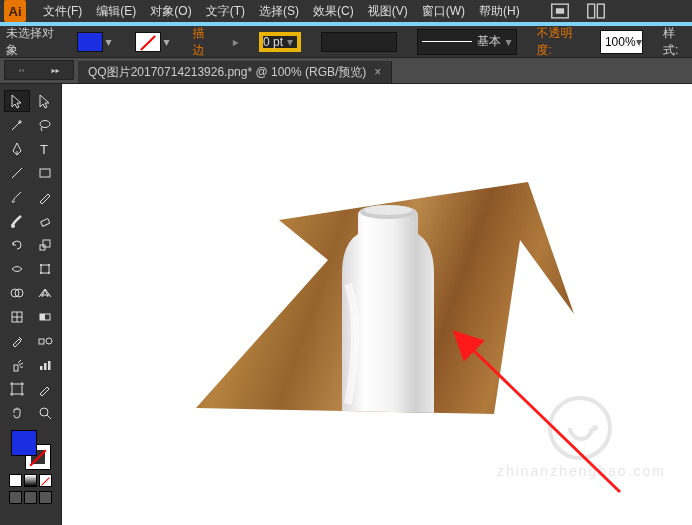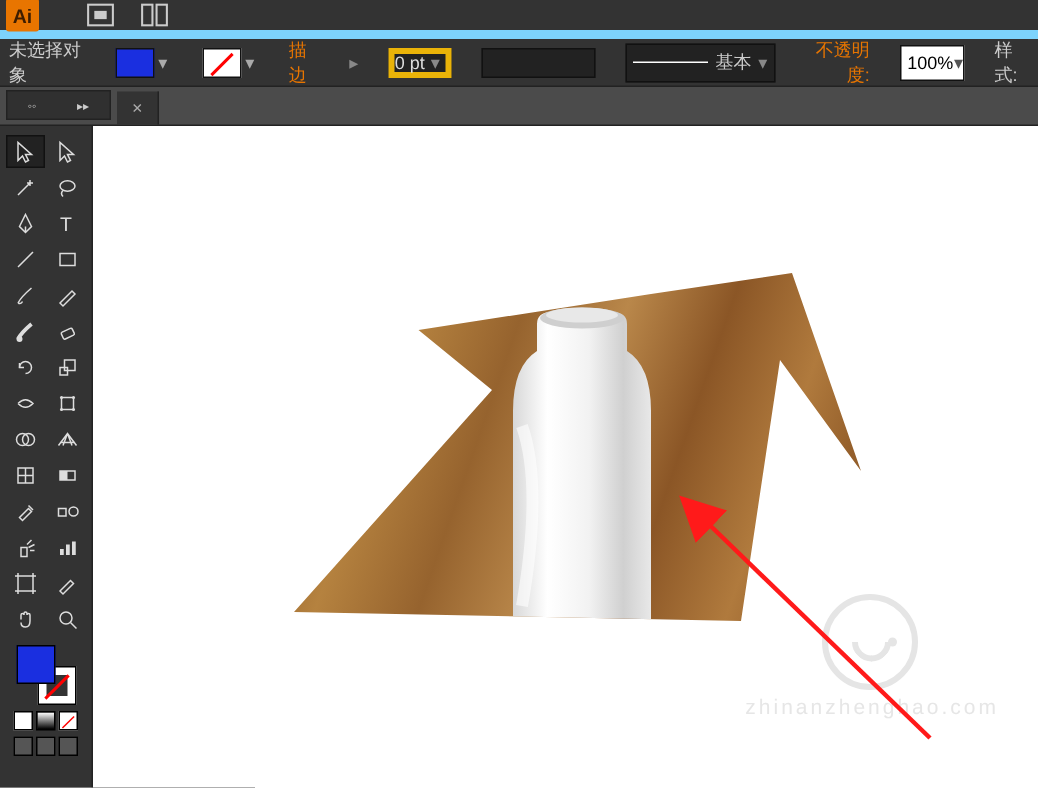--- a/index.html
+++ b/index.html
@@ -1,39 +1,39 @@
 <!DOCTYPE html>
 <html><head>
 <meta charset="utf-8">
 <style>
   * { margin: 0; padding: 0; box-sizing: border-box; font-family: "Microsoft YaHei", sans-serif; }
   body { width: 692px; height: 525px; background: #2a2a2a; overflow: hidden; font-size: 12px; color: #ccc; }
   
   
-  .menubar { height: 26px; background: #333; display: flex; align-items: center; padding-left: 4px; gap: 2px; border-bottom: 6px solid #7dd3fc; }
+  .menubar { height: 26px; background: #333; display: flex; align-items: center; padding-left: 4px; gap: 2px; border-bottom: 4px solid #7dd3fc; }
   .app-icon { width: 22px; height: 22px; background: #e87500; color: #3d1d00; display: flex; align-items: center; justify-content: center; font-weight: bold; font-size: 13px; border-radius: 2px; margin-right: 8px; }
   .menu-group { display: flex; gap: 0; }
   .menu-item { padding: 4px 7px; color: #ddd; cursor: default; }
   .menu-extra { margin-left: 20px; display: flex; gap: 14px; }
   .menu-extra-item { width: 22px; height: 18px; display: flex; align-items: center; justify-content: center; }
   
   
   .controlbar { height: 32px; background: #333; display: flex; align-items: center; padding: 0 6px; gap: 20px; border-bottom: 1px solid #222; }
   .ctrl-label { color: #ccc; }
   .swatch { width: 26px; height: 20px; border: 1px solid #111; display: inline-flex; align-items: center; justify-content: center; }
   .swatch.blue { background: #1a2fe0; }
   .swatch-dd { width: 12px; display: inline-flex; align-items: center; justify-content: center; color: #aaa; }
   .swatch.none { background: #fff; position: relative; }
   .swatch.none::after { content: ""; position: absolute; left: 2px; right: 2px; top: 50%; border-top: 2px solid red; transform: rotate(-45deg); }
   .stroke-label { color: #e87500; }
   .numbox { width: 48px; height: 20px; background: #222; border: 4px solid #eab308; display: flex; align-items: center; justify-content: flex-end; padding-right: 4px; color: #ddd; }
   .brushbox { width: 90px; height: 20px; background: #222; border: 1px solid #111; }
   .brushselect { width: 116px; height: 20px; background: #222; border: 1px solid #111; display: flex; align-items: center; justify-content: space-between; padding: 12px 4px; }
   .brushline { width: 50px; height: 1px; background: #fff; }
-  .opacity-label { color: #e87500; text-align: right; }
+  .opacity-label { color: #e87500; }
   .pctbox { width: 50px; height: 24px; background: #fff; color: #000; border: 1px solid #111; display: flex; align-items: center; padding-left: 4px; }
   
   
   .tabstrip { height: 26px; background: #4b4b4b; display: flex; align-items: flex-end; padding-left: 78px; border-bottom: 1px solid #222; }
   .mini-fly { width: 70px; height: 20px; position: absolute; left: 4px; top: 60px; background: #303030; border: 1px solid #222; display: flex; align-items: center; justify-content: space-around; font-size: 8px; }
   .tab { height: 22px; background: #333; padding: 0 10px; display: flex; align-items: center; gap: 8px; color: #ccc; border-right: 1px solid #222; }
   .tab .close { color: #aaa; }
   
   
   .workspace { display: flex; height: calc(525px - 26px - 32px - 26px); }
@@ -67,20 +67,31 @@
   
   .arrow { position: absolute; bottom: 20px; right: 62px; }
   .arrow svg { overflow: visible; }
   
 </style>
 </head>
 <body>
 
 <div class="menubar">
   <div class="app-icon">Ai</div>
+  <div class="menu-group">
+    <div class="menu-item">文件(F)</div>
+    <div class="menu-item">编辑(E)</div>
+    <div class="menu-item">对象(O)</div>
+    <div class="menu-item">文字(T)</div>
+    <div class="menu-item">选择(S)</div>
+    <div class="menu-item">效果(C)</div>
+    <div class="menu-item">视图(V)</div>
+    <div class="menu-item">窗口(W)</div>
+    <div class="menu-item">帮助(H)</div>
+  </div>
   <div class="menu-extra">
     <div class="menu-extra-item">
       <svg viewBox="0 0 16 16">
           <rect x="2" y="3" width="12" height="10" fill="none" stroke="#ccc"></rect>
           <rect x="5" y="6" width="6" height="4" fill="#ccc"></rect>
         </svg>
     </div>
     <div class="menu-extra-item">
       <svg viewBox="0 0 16 16">
           <rect x="2" y="3" width="5" height="10" fill="none" stroke="#ccc"></rect>
@@ -119,20 +130,21 @@
   </span>
   <span class="ctrl-label">样式:</span>
 </div>
 
 <div class="mini-fly">
   <span>◦◦</span>
     <span>▸▸</span>
 </div>
 <div class="tabstrip">
   <div class="tab">
+    <span>QQ图片20170714213926.png* @ 100% (RGB/预览)</span>
     <span class="close">×</span>
   </div>
 </div>
 
 <div class="workspace">
 
   <div class="toolbox">
     <div class="tool-grid">
       <div class="tool active">
           <svg viewBox="0 0 16 16">

